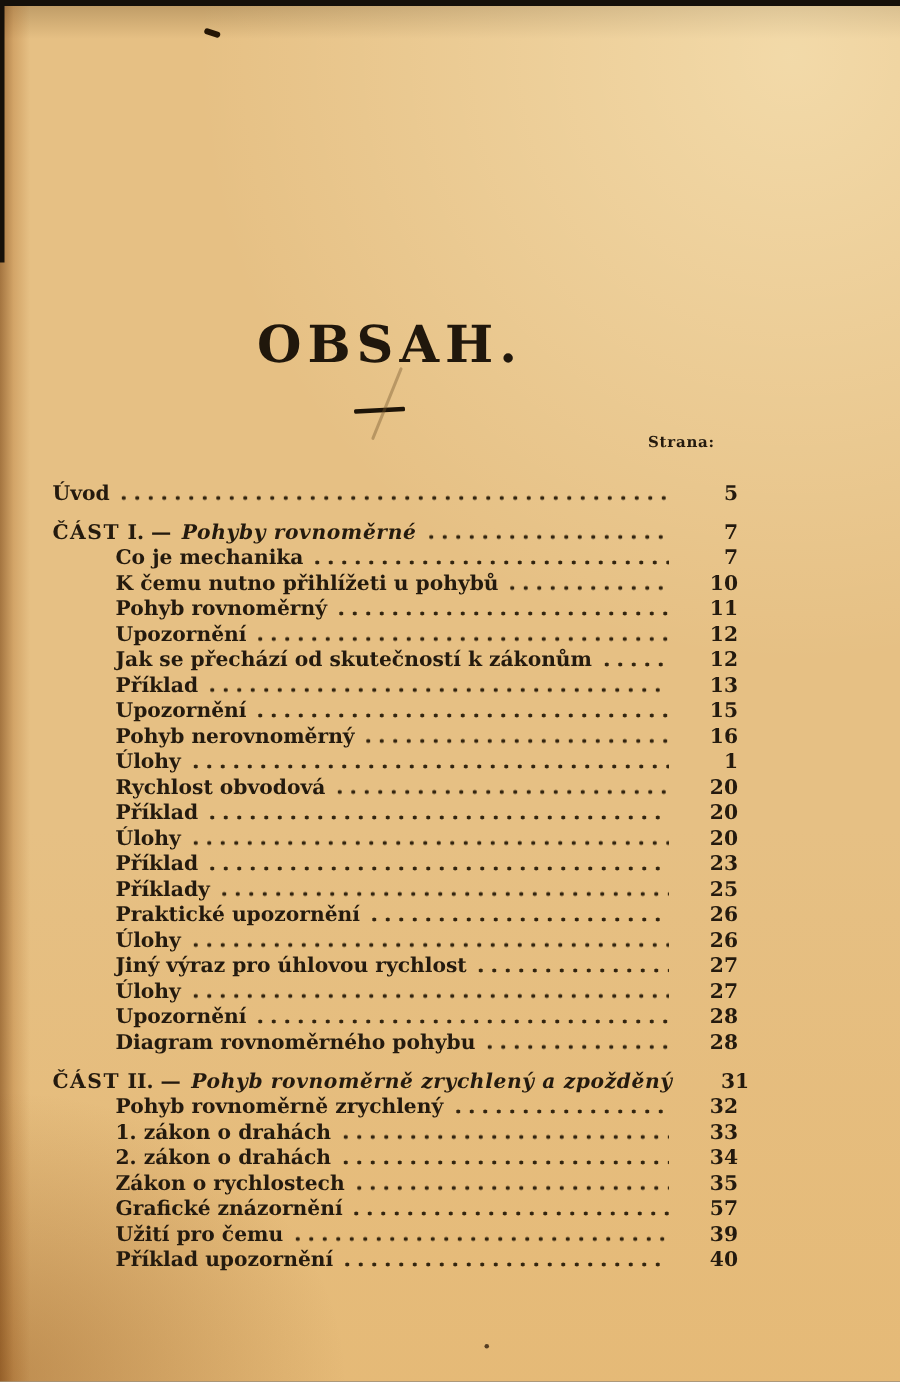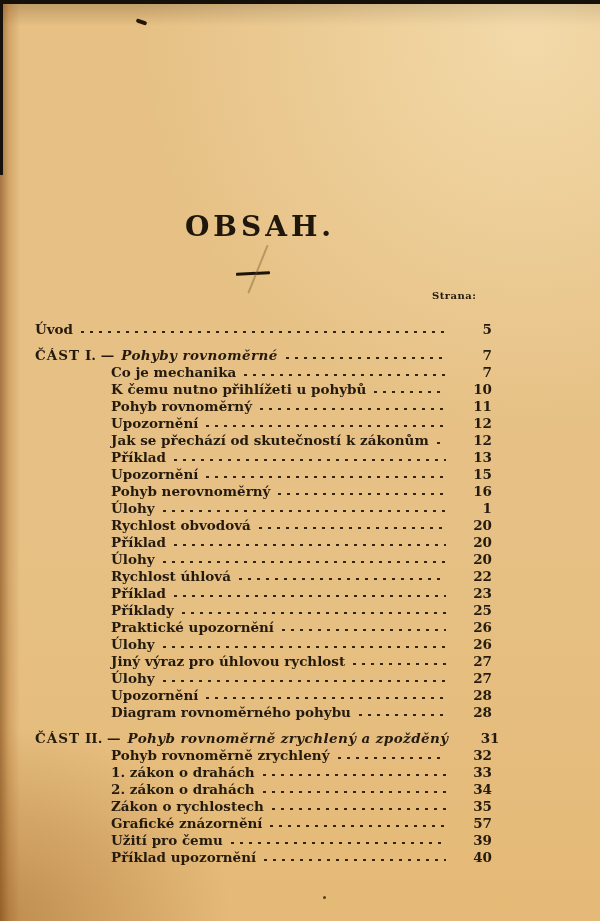--- a/index.html
+++ b/index.html
@@ -15,39 +15,39 @@
       linear-gradient(to right, rgba(110,55,8,0.55) 0px, rgba(165,100,38,0.30) 9px, rgba(165,100,38,0) 20px),
       linear-gradient(to bottom, rgba(70,45,12,0.28) 0px, rgba(70,45,12,0) 26px),
       linear-gradient(to bottom, rgba(233,196,137,0) 60%, rgba(228,178,103,0.45) 100%),
       #e6c084;
   }
   .edge-top{position:absolute;top:0;left:0;right:0;height:4px;background:#15100a;}
   .edge-left{position:absolute;top:0;left:0;width:3px;height:175px;background:#15100a;}
 
   .title{
     position:absolute;top:210px;left:110px;width:300px;
-    text-align:center;font-size:28px;font-weight:600;letter-spacing:4px;
+    text-align:center;font-size:34px;font-weight:600;letter-spacing:4px;
     color:#20170c;
   }
   .title-rule{
     position:absolute;top:272px;left:236px;width:34px;height:2.5px;
     background:#1d1408;transform:rotate(-3deg);border-radius:1px;
   }
   .strana{
     position:absolute;top:290px;left:432px;
     font-size:10px;font-weight:700;letter-spacing:0.5px;color:#241a0e;
   }
 
   .toc{position:absolute;top:321px;left:35px;right:108px;}
   .toc-row{
     display:flex;align-items:flex-end;
     line-height:17px;font-size:13.5px;font-weight:600;
     white-space:nowrap;
   }
-  .toc-row.sub{margin-left:76px;}
+  .toc-row.sub{margin-left:42px;}
   .toc-row.gap{margin-top:9px;}
   .part-word{flex:0 0 50px;letter-spacing:1px;}
   .part-num{margin-right:7px;}
   .entry-title{white-space:nowrap;}
   .entry-title.it{font-style:italic;letter-spacing:0.4px;}
   .leader{
     flex:1 1 auto;align-self:stretch;
     margin:0 6px 0 5px;
     background-image:radial-gradient(circle, #32240f 1.15px, rgba(50,36,15,0) 1.5px);
     background-size:9px 6px;
@@ -142,25 +142,20 @@
         <span class="entry-title">Příklad</span>
         <span class="leader"></span>
         <span class="pg">20</span>
       </div>
       <div class="toc-row sub">
         <span class="entry-title">Úlohy</span>
         <span class="leader"></span>
         <span class="pg">20</span>
       </div>
       <div class="toc-row sub">
-        <span class="entry-title">Rychlost úhlová</span>
-        <span class="leader"></span>
-        <span class="pg">22</span>
-      </div>
-      <div class="toc-row sub">
         <span class="entry-title">Příklad</span>
         <span class="leader"></span>
         <span class="pg">23</span>
       </div>
       <div class="toc-row sub">
         <span class="entry-title">Příklady</span>
         <span class="leader"></span>
         <span class="pg">25</span>
       </div>
       <div class="toc-row sub">

